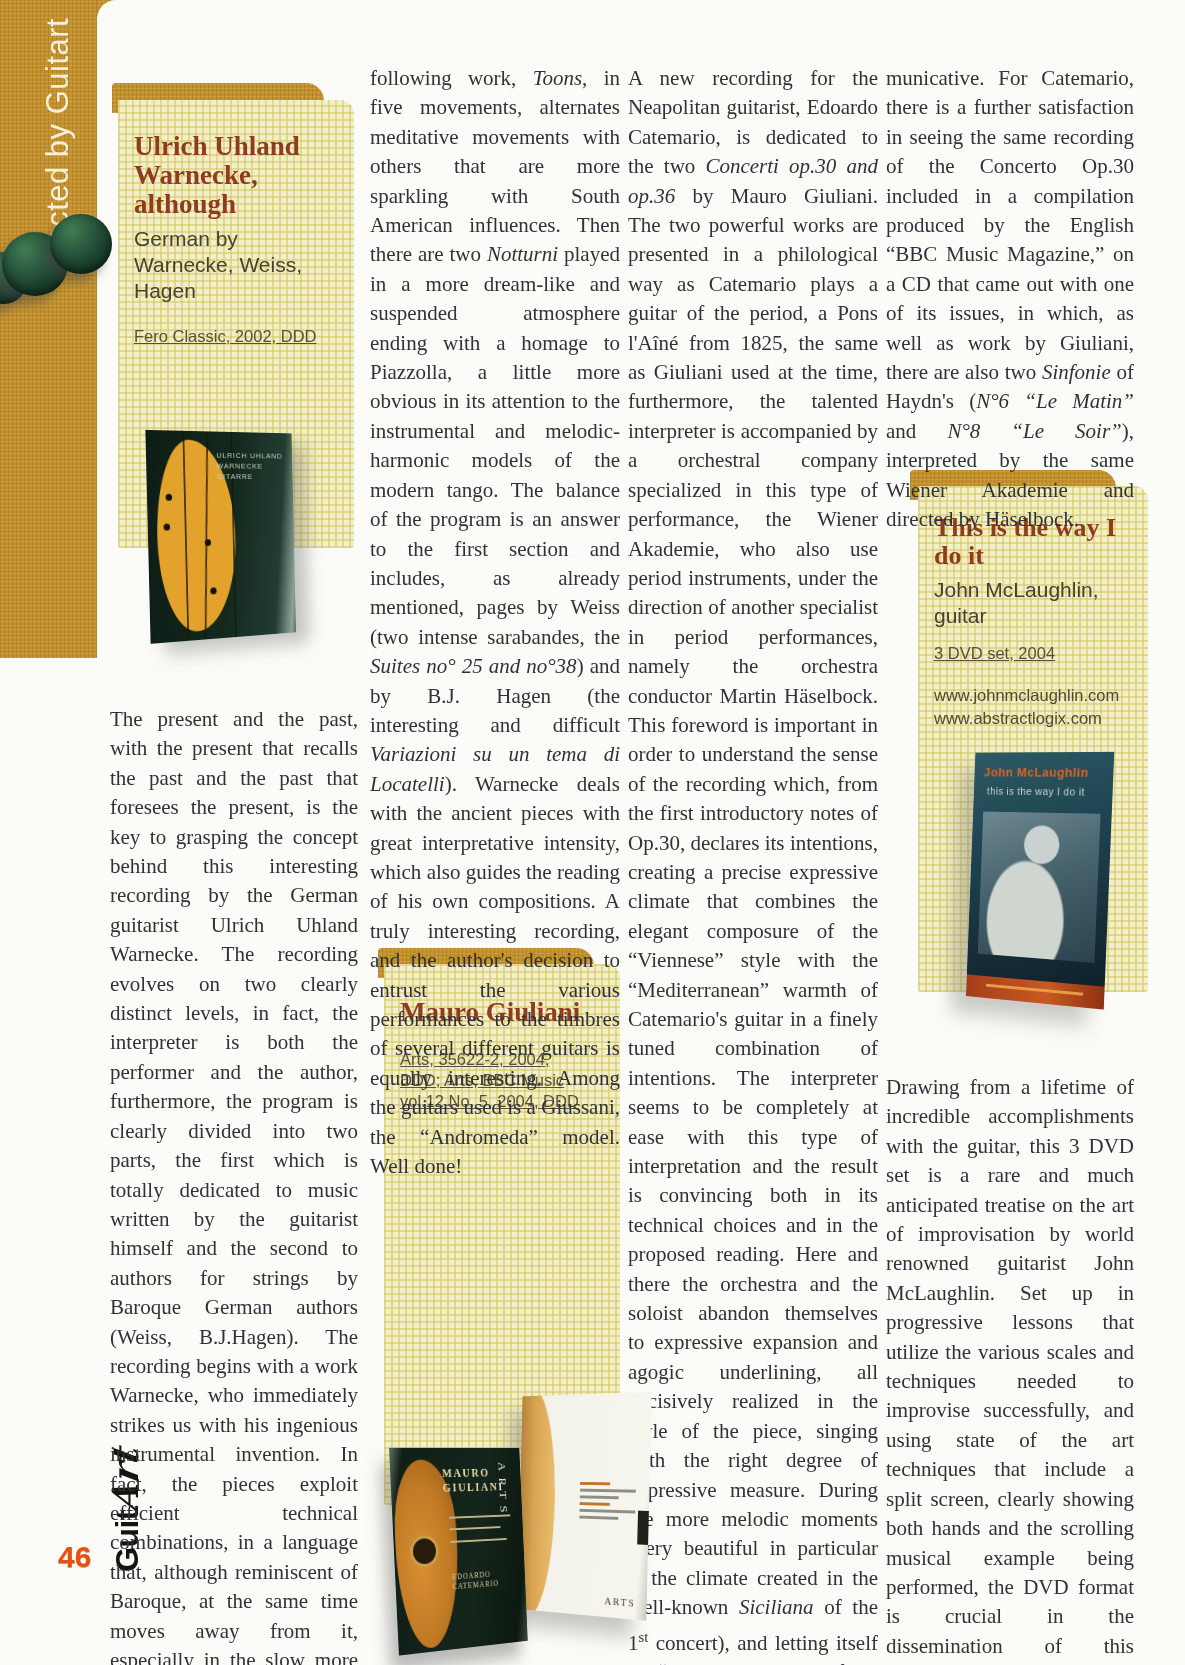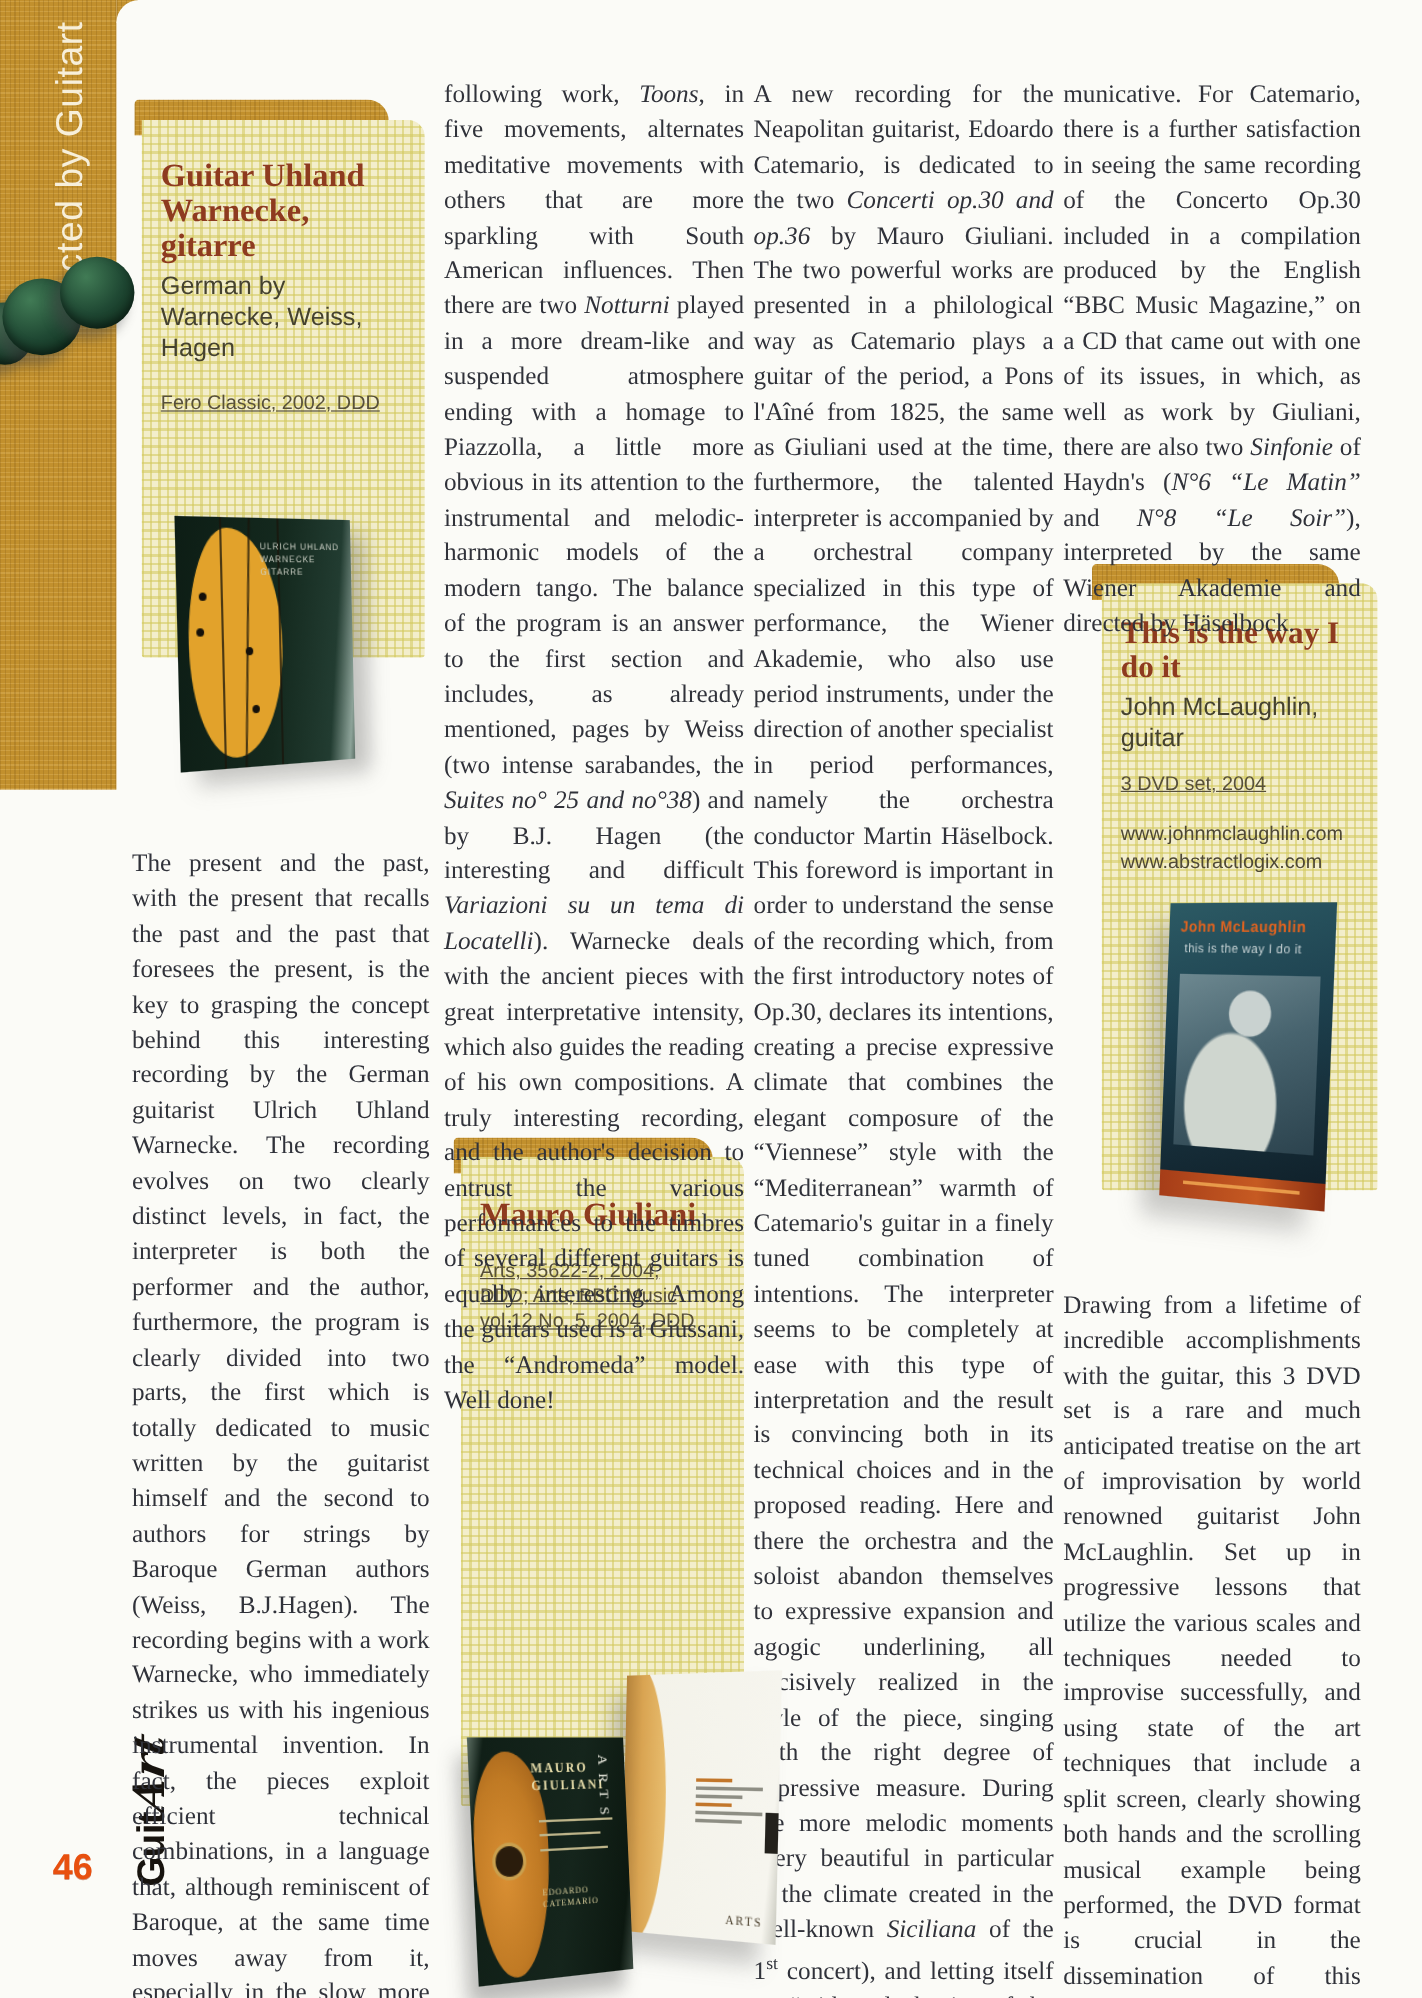--- a/index.html
+++ b/index.html
@@ -43,21 +43,21 @@
   
   .article{position:absolute;z-index:3;text-align:justify;font-size:21px;line-height:29.4px;
     color:#30323a;}
   
   .brand{position:absolute;left:104px;top:1572px;transform:rotate(-90deg);
     transform-origin:0 0;white-space:nowrap;z-index:2;}
   .brand-guit{font-family:"Liberation Sans",sans-serif;font-weight:800;font-size:32px;
     color:#17130e;letter-spacing:-.5px;}
   .brand-art{font-family:"DejaVu Serif",serif;font-style:italic;font-weight:bold;
     font-size:36px;color:#17130e;display:inline-block;transform:skew(-10deg);margin-left:1px;}
-  .page-num{position:absolute;left:44px;top:1540px;z-index:2;
+  .page-num{position:absolute;left:58px;top:1540px;z-index:2;
     font-family:"Liberation Sans",sans-serif;font-weight:800;font-size:30px;color:#e8500f;
     text-shadow:0 1px 0 rgba(170,50,10,.5);}
   
   .cd{position:absolute;z-index:5;}
   .cd-face{position:absolute;inset:0;overflow:hidden;}
   
   #cd-warnecke{left:148px;top:430px;width:167px;height:214px;
     transform:perspective(750px) rotateY(20deg) rotate(-1.5deg);transform-origin:left center;
     box-shadow:16px 12px 18px rgba(95,95,95,.35);}
   #cd-warnecke .cd-face{background:linear-gradient(95deg,#0d1d15 0%,#14291e 55%,#223c31 86%,#8da399 97%,#5c6f66 100%);}
@@ -131,21 +131,21 @@
   <div class="corner-mask"></div>
   <div class="side-label">lected by Guitart</div>
   <div class="knob knob3"></div>
   <div class="knob knob2"></div>
   <div class="knob knob1"></div>
 
   <div class="box" style="left:110px;top:83px;width:244px;height:465px;">
     <div class="gold tab" style="left:2px;top:0;width:212px;height:30px;"></div>
     <div class="checker bbody" style="left:8px;top:17px;width:236px;height:448px;padding:0;">
       <div style="padding:32px 26px 0 16px;">
-        <h3 class="box-title">Guitar Uhland Warnecke, gitarre</h3>
+        <h3 class="box-title">Ulrich Uhland Warnecke, although</h3>
         <p class="box-sub">German by Warnecke, Weiss, Hagen</p>
         <p class="box-label">Fero Classic, 2002, DDD</p>
       </div>
     </div>
   </div>
 
   <div class="box" style="left:372px;top:948px;width:248px;height:557px;">
     <div class="gold tab" style="left:6px;top:0;width:216px;height:30px;"></div>
     <div class="checker bbody" style="left:12px;top:16px;width:236px;height:541px;">
       <div style="padding:34px 28px 0 16px;">

